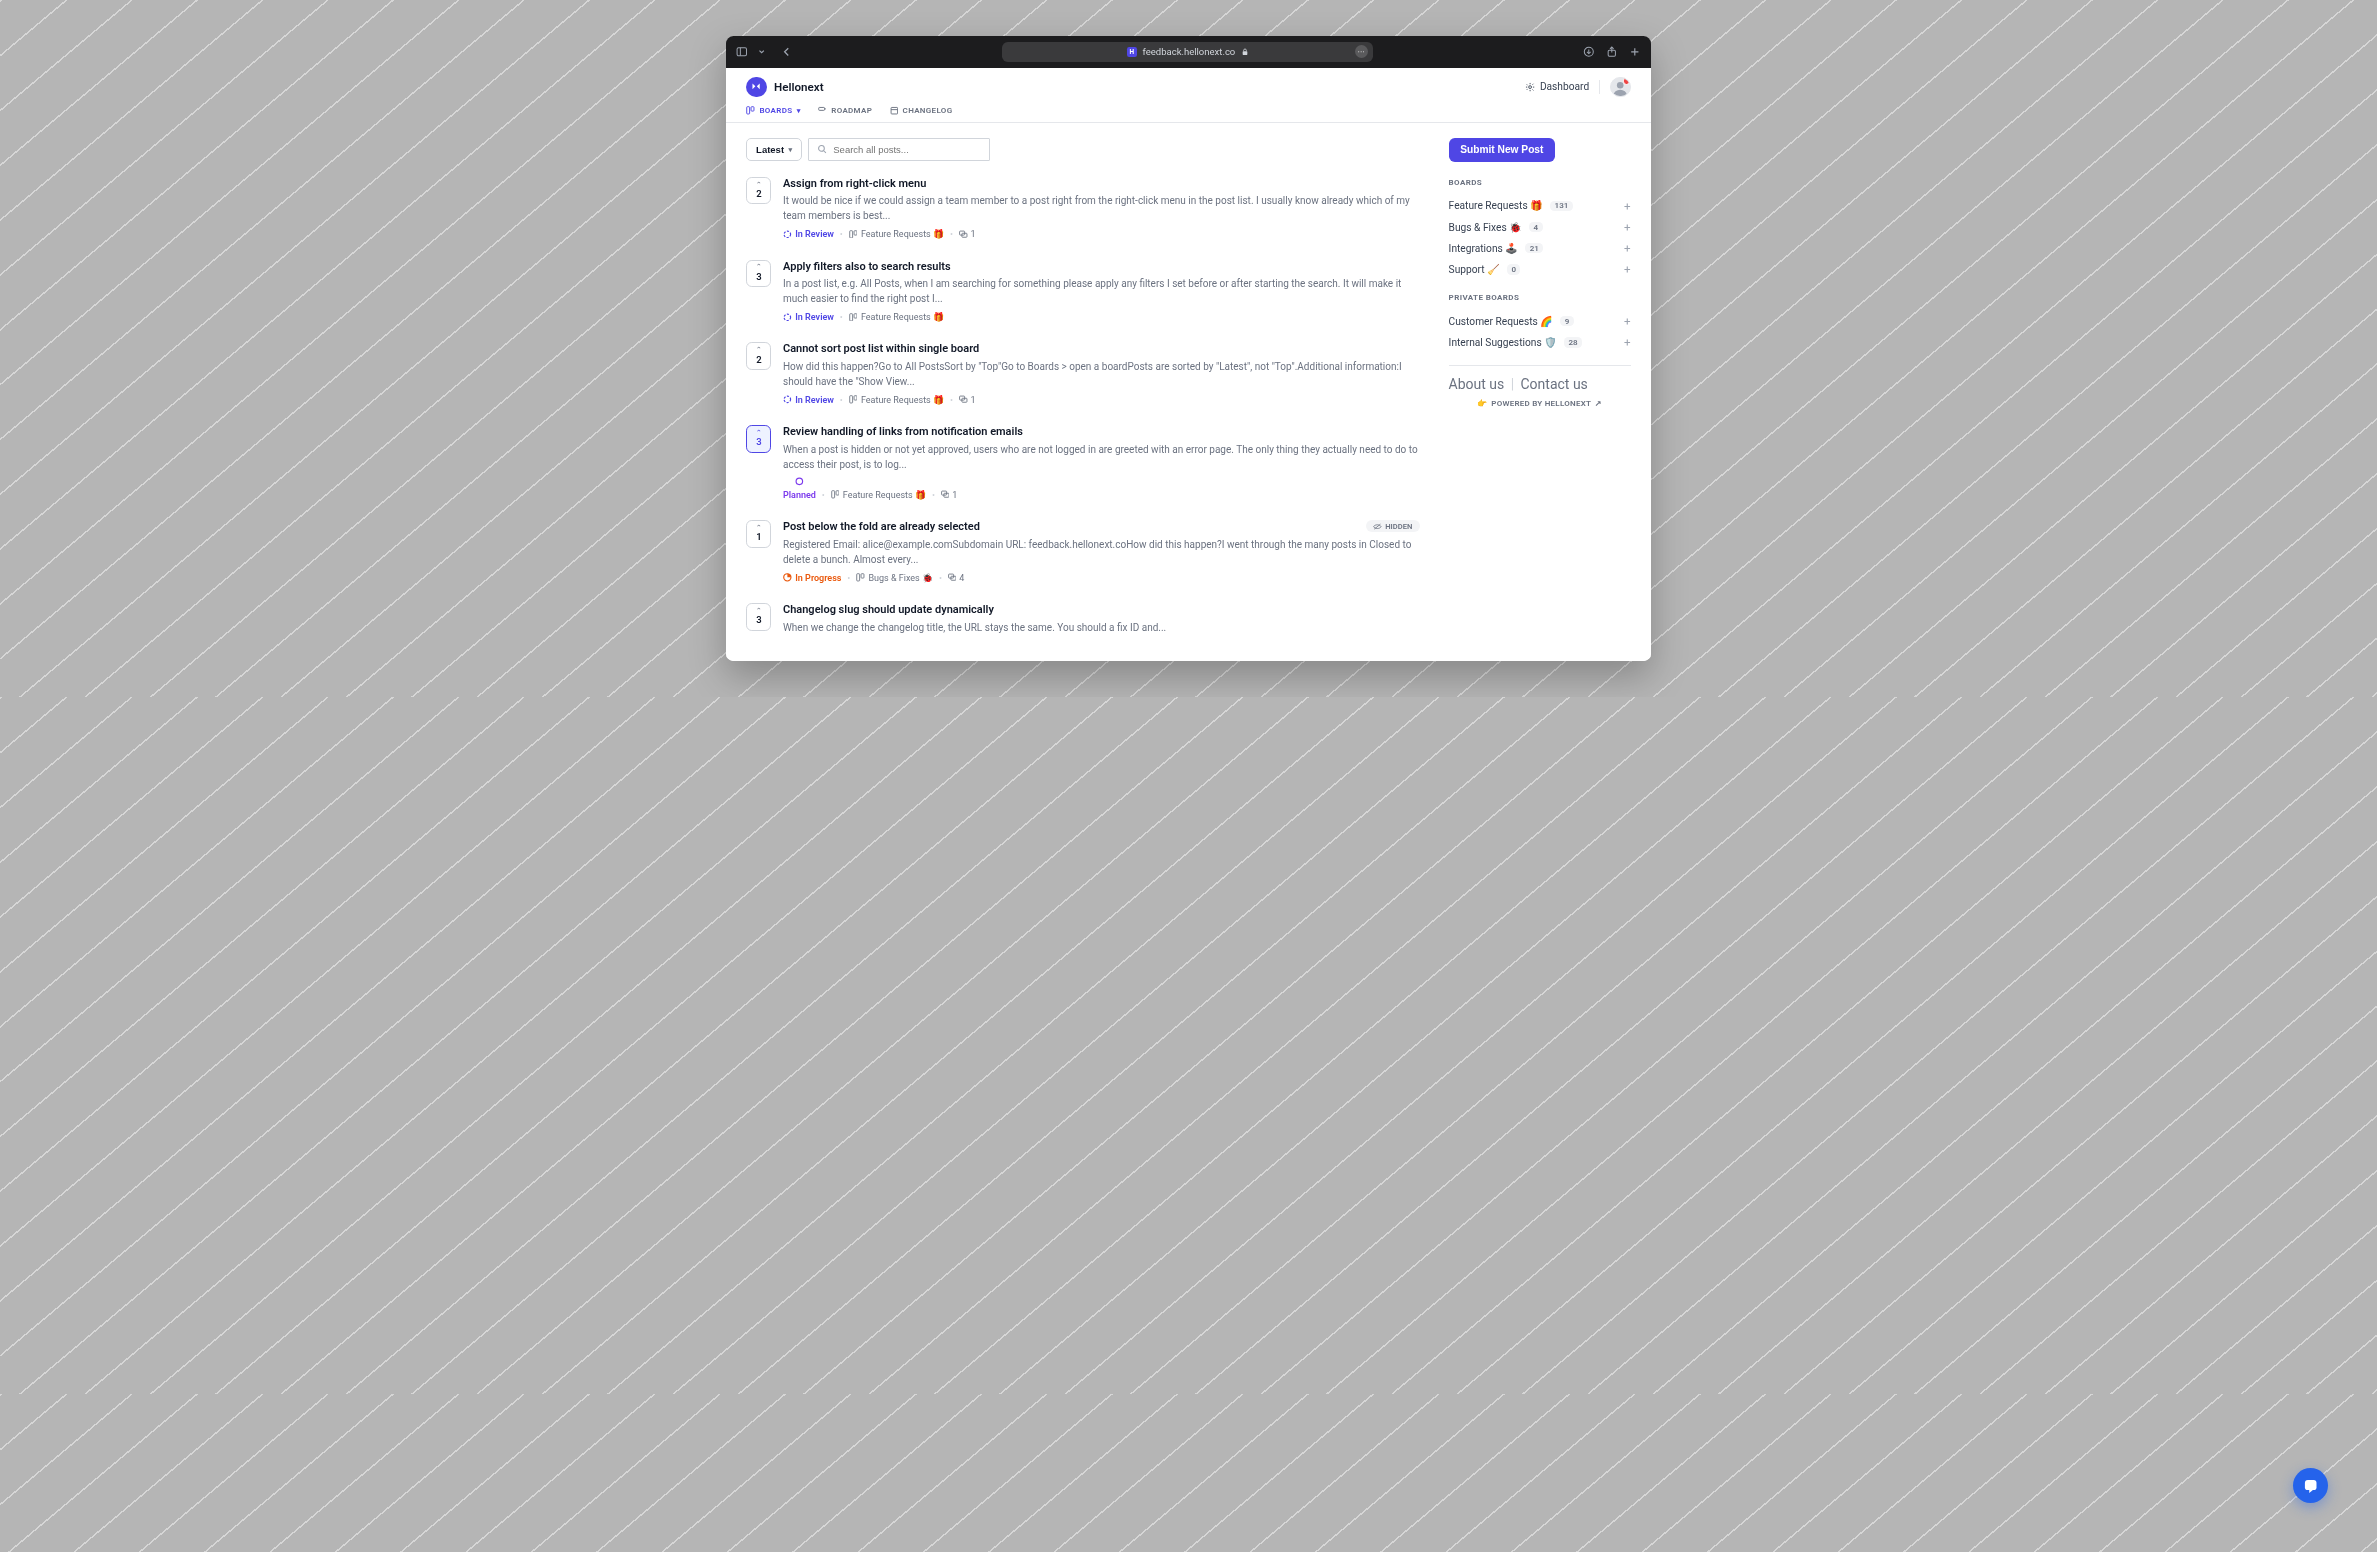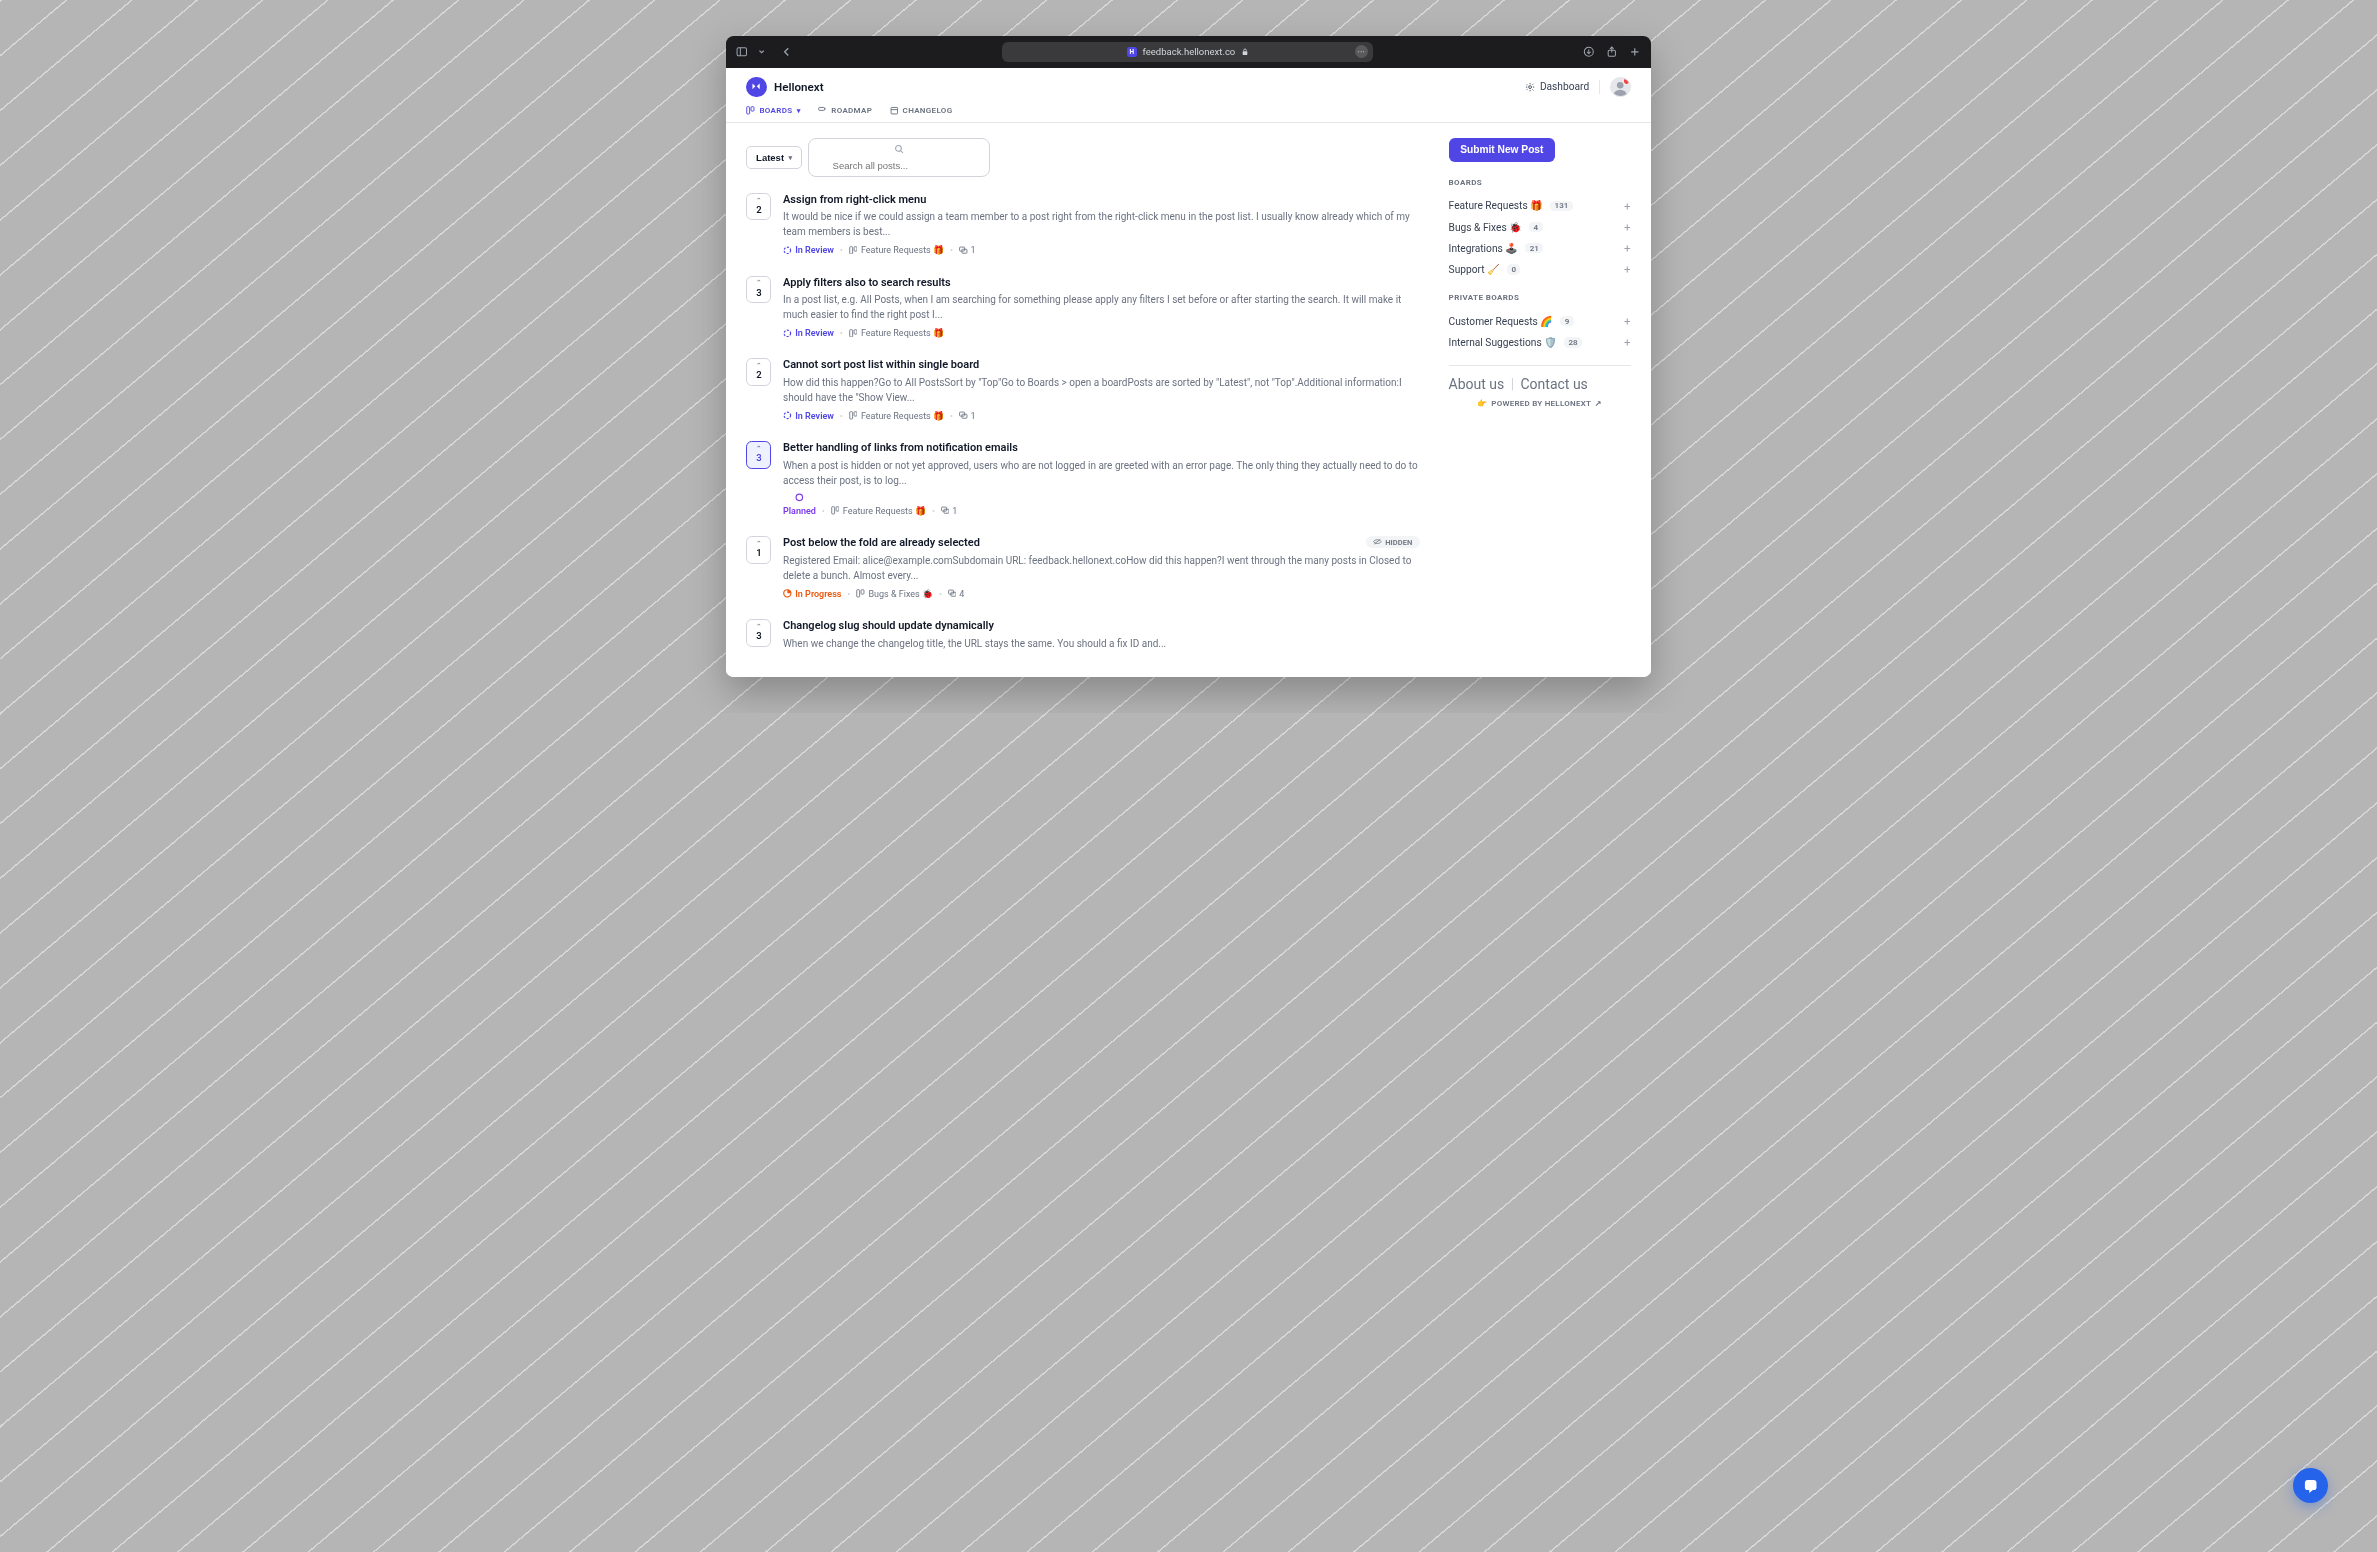--- a/index.html
+++ b/index.html
@@ -83,22 +83,22 @@
 .content-wrap { display:flex; padding: 14.5px 20.4px 0 20.4px; gap:29px; }
 .main-col { flex:1; min-width:0;}
 .side-col { width:182px; flex-shrink:0;}
 
 .controls { display:flex; gap:5.8px; align-items:center; margin-bottom:16px;}
 .latest-btn {
   border:0.7px solid #d1d5db; border-radius:5px; padding:5.1px 8.7px; font-size:9.5px; font-weight:600; color:#111827;
   display:flex; align-items:center; gap:4.4px; background:#fff; cursor:pointer;
 }
 .search-box {
-  border:0.7px solid #d1d5db; border-radius:8px; padding:5.1px 8.7px; font-size:9.5px;
-  display:flex; align-items:center; gap:5.8px; width:182px; color:#9ca3af; background:#fff;flex-direction:column;
+  border:0.7px solid #d1d5db; border-radius:1px; padding:5.1px 8.7px; font-size:9.5px;
+  display:flex; align-items:center; gap:5.8px; width:182px; color:#9ca3af; background:#fff;
 }
 .search-box input { border:none; outline:none; font-size:9.5px; flex:1; color:#111827; background:transparent;}
 
 .post { display:flex; gap:11.6px; margin-bottom:20.4px; align-items:flex-start;}
 .vote {
   border:0.7px solid #d1d5db; border-radius:5.8px; width:25px; padding:2.9px 0 4.4px 0;
   display:flex; flex-direction:column; align-items:center; gap:0px; cursor:pointer; background:#fff;
 }
 .vote.selected { border-color:#4f46e5; color:#4f46e5; background:#eef2ff;}
 .vote .chev-up { font-size:7.3px; line-height:1; color:#6b7280;}
@@ -409,21 +409,21 @@
                 </div>
     </div>
   </div>
   <div class="post">
     <div class="vote selected">
       <span class="chev-up">⌃</span>
       <span class="count">3</span>
     </div>
     <div class="post-body">
       <div class="post-title-row">
-        <div class="post-title">Better handling of links from notification emails</div>
+        <div class="post-title">Review handling of links from notification emails</div>
 
       </div>
       <div class="post-excerpt">When a post is hidden or not yet approved, users who are not logged in are greeted with an error page. The only thing they actually need to do to access their post, is to log...</div>
       <div class="post-meta">
                   <span class="status-pill planned">
                     <span>
                       <svg class="icon12" viewBox="0 0 12 12" fill="none" stroke="currentColor" stroke-width="1.6">
                         <circle cx="6" cy="6" r="4.5"></circle>
                       </svg>
                     </span>

